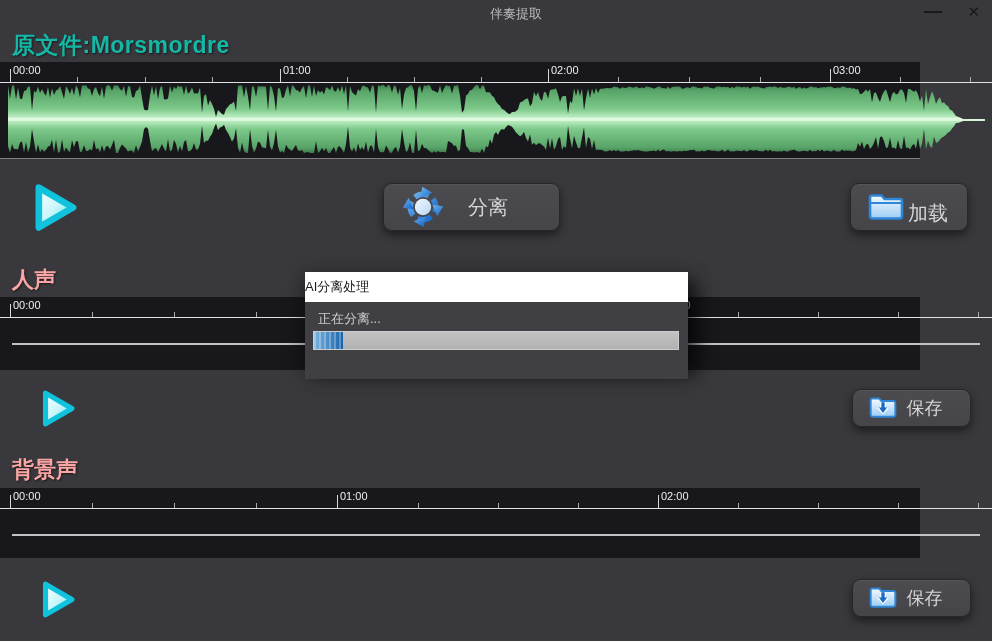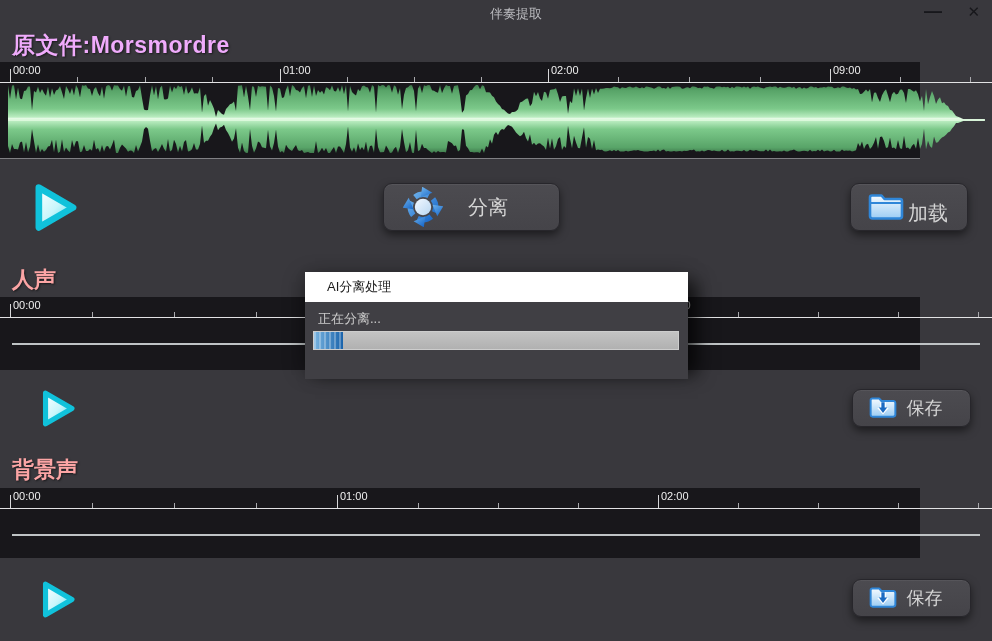--- a/index.html
+++ b/index.html
@@ -12,21 +12,21 @@
   
   .titlebar{position:absolute;left:0;top:0;width:992px;height:26px;}
   .app-title{position:absolute;left:0;top:5px;width:100%;text-align:center;
     font-size:13px;color:#bdbdc1;margin-left:20px;}
   .win-btn{position:absolute;background:none;border:none;padding:0;cursor:pointer;
     color:#17171b;line-height:1;}
   .btn-min{right:50px;top:2px;font-size:18px;font-weight:bold;}
   .btn-close{right:12px;top:4px;font-size:15px;}
   
   .file-label{position:absolute;left:12px;top:30px;font-size:23px;font-weight:bold;
-    color:#f0abfc;text-shadow:1px 1px 2px rgba(0,0,0,.55);letter-spacing:.5px;}
+    color:#14b8a6;text-shadow:1px 1px 2px rgba(0,0,0,.55);letter-spacing:.5px;}
   .section-label{position:absolute;left:12px;font-size:22px;font-weight:bold;
     color:#fca5a5;text-shadow:1px 1px 2px rgba(0,0,0,.55);}
   #label-vocals{top:265px;}
   #label-bg{top:455px;text-align:center;}
   
   .panel{position:absolute;left:0;width:920px;background:#18171b;}
   #panel-original{top:62px;height:96px;border-bottom:1px solid #808084;}
   #panel-vocals{top:297px;height:73px;}
   #panel-bg{top:488px;height:70px;}
   .ruler{position:absolute;left:0;top:0;width:992px;height:20px;
@@ -59,21 +59,21 @@
   #btn-load .tx{margin-right:10px;margin-top:12px;}
   .save-btn{height:38px;width:119px;font-size:18px;}
   #btn-save-vocals{left:852px;top:389px;}
   #btn-save-bg{left:852px;top:579px;}
   .save-btn .ic{margin-left:10px;}
   .save-btn .tx{margin-right:12px;}
   
   .dialog{position:absolute;left:305px;top:272px;width:383px;height:93px;z-index:9;
     box-shadow:10px 10px 16px rgba(0,0,0,.55), 0 6px 20px rgba(0,0,0,.45);}
   .dialog-header{height:30px;background:#ffffff;display:flex;align-items:center;
-    padding-left:22px;box-sizing:border-box;}
+    padding-left:0;box-sizing:border-box;}
   .dialog-title{font-size:13px;color:#1b1b1b;}
   .dialog-body{position:relative;height:77px;background:#403f44;}
   .dialog-status{position:absolute;left:13px;top:8px;font-size:13px;color:#cbcbcb;}
   .progress-track{position:absolute;left:8px;top:29px;width:366px;height:19px;
     background:linear-gradient(#c3c3c3,#b1b1b1);
     border:1px solid #cdcdcd;box-sizing:border-box;}
   .progress-fill{height:100%;width:0;
     background-image:
       repeating-linear-gradient(90deg, rgba(255,255,255,.28) 0 2px, rgba(255,255,255,0) 2px 5px),
       linear-gradient(90deg,#79b4e0,#1a63ab);}
@@ -102,21 +102,21 @@
       <div class="minor" style="left: 760px;"></div>
       <div class="minor" style="left: 900px;"></div>
       <div class="minor" style="left: 970px;"></div>
       <div class="major" style="left: 10px;"></div>
       <div class="lbl" style="left: 13px;">00:00</div>
       <div class="major" style="left: 280px;"></div>
       <div class="lbl" style="left: 283px;">01:00</div>
       <div class="major" style="left: 548px;"></div>
       <div class="lbl" style="left: 551px;">02:00</div>
       <div class="major" style="left: 830px;"></div>
-      <div class="lbl" style="left: 833px;">09:00</div>
+      <div class="lbl" style="left: 833px;">03:00</div>
     </div>
   <svg class="wave-svg" id="wave-svg" width="992" height="75">
     <defs>
       <linearGradient id="gw" x1="0" y1="0" x2="0" y2="1">
         <stop offset="0" stop-color="#3f7a4c"></stop>
         <stop offset="0.08" stop-color="#58a468"></stop>
         <stop offset="0.35" stop-color="#7cc98a"></stop>
         <stop offset="0.47" stop-color="#b9ecc0"></stop>
         <stop offset="0.50" stop-color="#f4fff2"></stop>
         <stop offset="0.53" stop-color="#b9ecc0"></stop>

